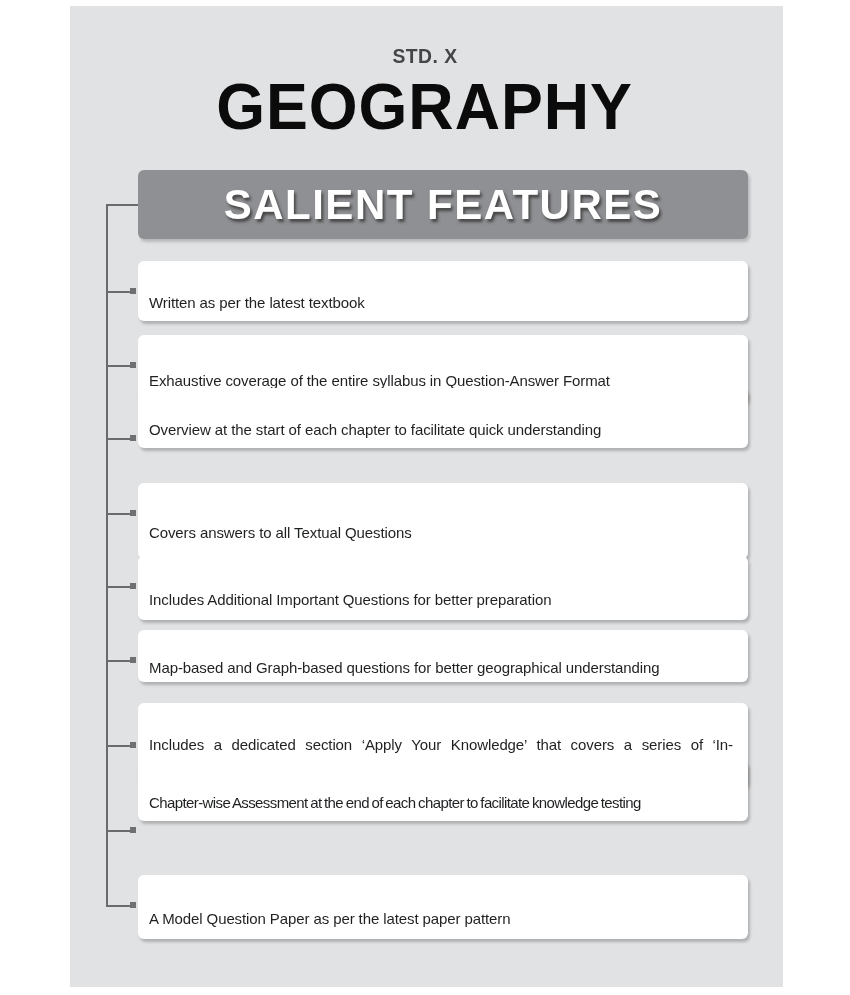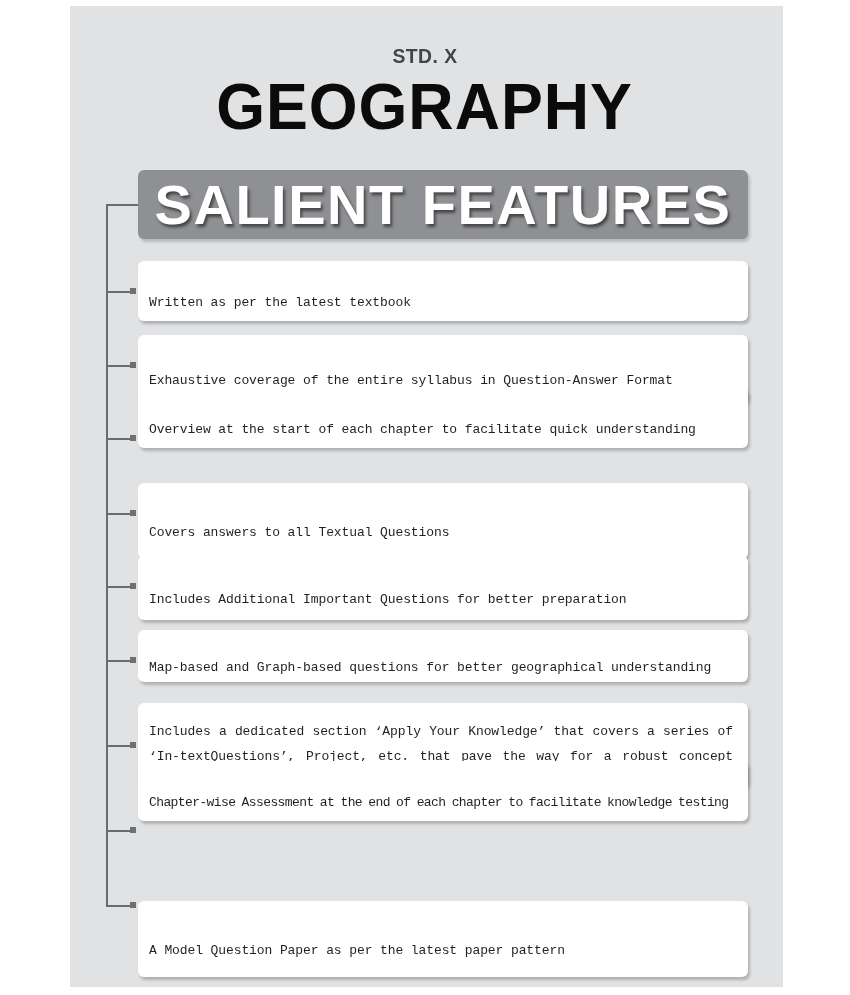--- a/index.html
+++ b/index.html
@@ -60,21 +60,21 @@
       height: 69px;
       background: #8f9093;
       border-radius: 6px;
       box-shadow: 2px 3px 3px rgba(0,0,0,0.18);
       display: flex;
       align-items: center;
       justify-content: center;
     }
     .header-box span {
       font-family: "Liberation Sans", sans-serif;
-      font-size: 56px;
+      font-size: 42px;
       font-weight: bold;
       color: #ffffff;
       letter-spacing: 1.5px;
       text-shadow: 2px 3px 3px rgba(40,40,40,0.7);
     }
     .vline {
       position: absolute;
       left: 106px;
       top: 204px;
       width: 1.5px;
@@ -97,22 +97,22 @@
       width: 610px;
       background: #ffffff;
       border-radius: 6px;
       box-shadow: 2px 3px 3px rgba(0,0,0,0.22);
       box-sizing: border-box;
       padding: 0 15px 0 11px;
       display: flex;
       align-items: center;
     }
     .card .text {
-      font-family: Liberation Mono, monospace;
-      font-size: 13px;
+      font-family: Liberation Sans, sans-serif;
+      font-size: 15px;
       color: #1f2022;
       line-height: 24.5px;
       text-align: justify;
       width: 100%;
       letter-spacing: -0.1px;
       margin-top: 24px;
     }
     .card .text.tight {
       letter-spacing: -0.6px;
       word-spacing: -1px;
@@ -190,15 +190,15 @@
 </div>
 
 <div class="connector" style="top:830px"></div>
 <div class="bullet" style="top:827px"></div>
 <div class="card" style="top:761px;height:60px">
   <div class="text tight">Chapter-wise Assessment at the end of each chapter to facilitate knowledge testing</div>
 </div>
 
 <div class="connector" style="top:905px"></div>
 <div class="bullet" style="top:902px"></div>
-<div class="card" style="top:901px;height:76px">
+<div class="card" style="top:875px;height:64px">
   <div class="text">A Model Question Paper as per the latest paper pattern</div>
 </div>
 
 </body></html>

